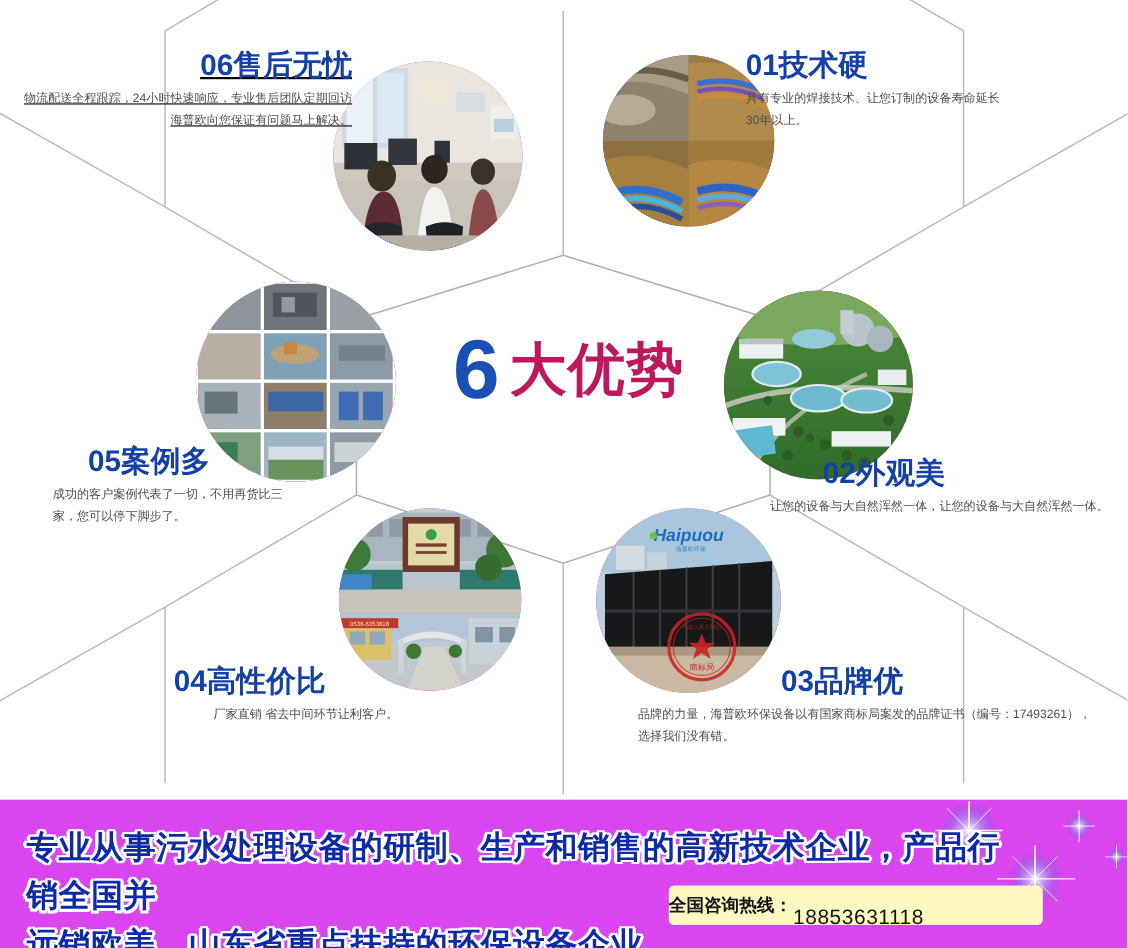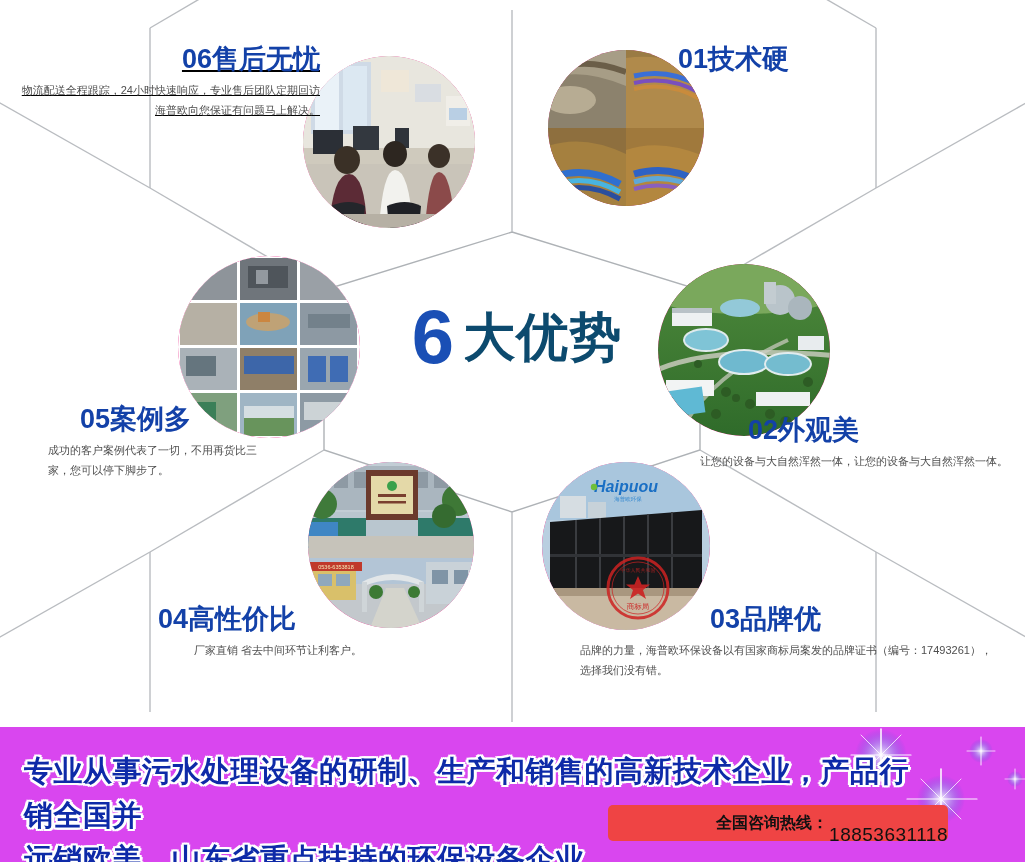--- a/index.html
+++ b/index.html
@@ -17,21 +17,21 @@
   .center-label{
     position:absolute;left:352px;top:292px;width:330px;height:90px;
     display:flex;align-items:center;justify-content:center;
     white-space:nowrap;
   }
   .center-num{
     font-size:76px;font-weight:bold;color:#1a4fb5;line-height:1;
     letter-spacing:-1px;
   }
   .center-txt{
-    font-size:52px;font-weight:bold;color:#0c4a6e;line-height:1;
+    font-size:52px;font-weight:bold;color:#be185d;line-height:1;
     margin-left:10px;letter-spacing:1px;
   }
 
   
   .photo{
     position:absolute;border-radius:50%;overflow:hidden;
     background:#ec4899;
   }
   .photo .inner{position:absolute;inset:0;}
 
@@ -61,22 +61,22 @@
       -2px -2px 0 #ffffff,  2px -2px 0 #ffffff,
       -2px  2px 0 #ffffff,  2px  2px 0 #ffffff,
       -2px  0   0 #ffffff,  2px  0   0 #ffffff,
        0   -2px 0 #ffffff,  0    2px 0 #ffffff,
       -3px  0   0 #ffffff,  3px  0   0 #ffffff;
     letter-spacing:0.5px;
     white-space:pre-line;
   }
   .phone-box{
     position:absolute;left:608px;top:805px;width:340px;height:36px;
-    background:#ef4444;border-radius:5px;
-    display:flex;align-items:center;justify-content:flex-end;
+    background:#fef9c3;border-radius:5px;
+    display:flex;align-items:center;justify-content:flex-start;
     font-family:"Liberation Serif","DejaVu Serif",serif;
   }
   .phone-label{font-size:16px;color:#111;font-weight:bold;letter-spacing:0px;
     font-family:"Liberation Sans","DejaVu Sans",sans-serif;}
   .phone-num{font-size:19px;color:#111;letter-spacing:0.5px;margin-left:1px;
     font-family:Liberation Sans, sans-serif;margin-top:23px;}
 </style>
 </head>
 <body>
 
@@ -409,20 +409,21 @@
     </svg>
   </div>
 
   <div class="feat right-al" style="left:20px;top:44px;width:300px;text-decoration:underline;">
     <div class="title">06售后无忧</div>
     <div class="body">物流配送全程跟踪，24小时快速响应，专业售后团队定期回访海普欧向您保证有问题马上解决。</div>
   </div>
 
   <div class="feat left-al" style="left:678px;top:44px;width:300px;">
     <div class="title">01技术硬</div>
+    <div class="body" style="width:240px;">具有专业的焊接技术、让您订制的设备寿命延长30年以上。</div>
   </div>
 
   <div class="feat right-al" style="left:688px;top:415px;width:320px;">
     <div class="title" style="text-align:left;padding-left:60px;">02外观美</div>
     <div class="body">让您的设备与大自然浑然一体，让您的设备与大自然浑然一体。</div>
   </div>
 
   <div class="feat left-al" style="left:540px;top:604px;width:420px;margin-left:40px;">
     <div class="title" style="padding-left:130px;">03品牌优</div>
     <div class="body">品牌的力量，海普欧环保设备以有国家商标局案发的品牌证书（编号：17493261），选择我们没有错。</div>

